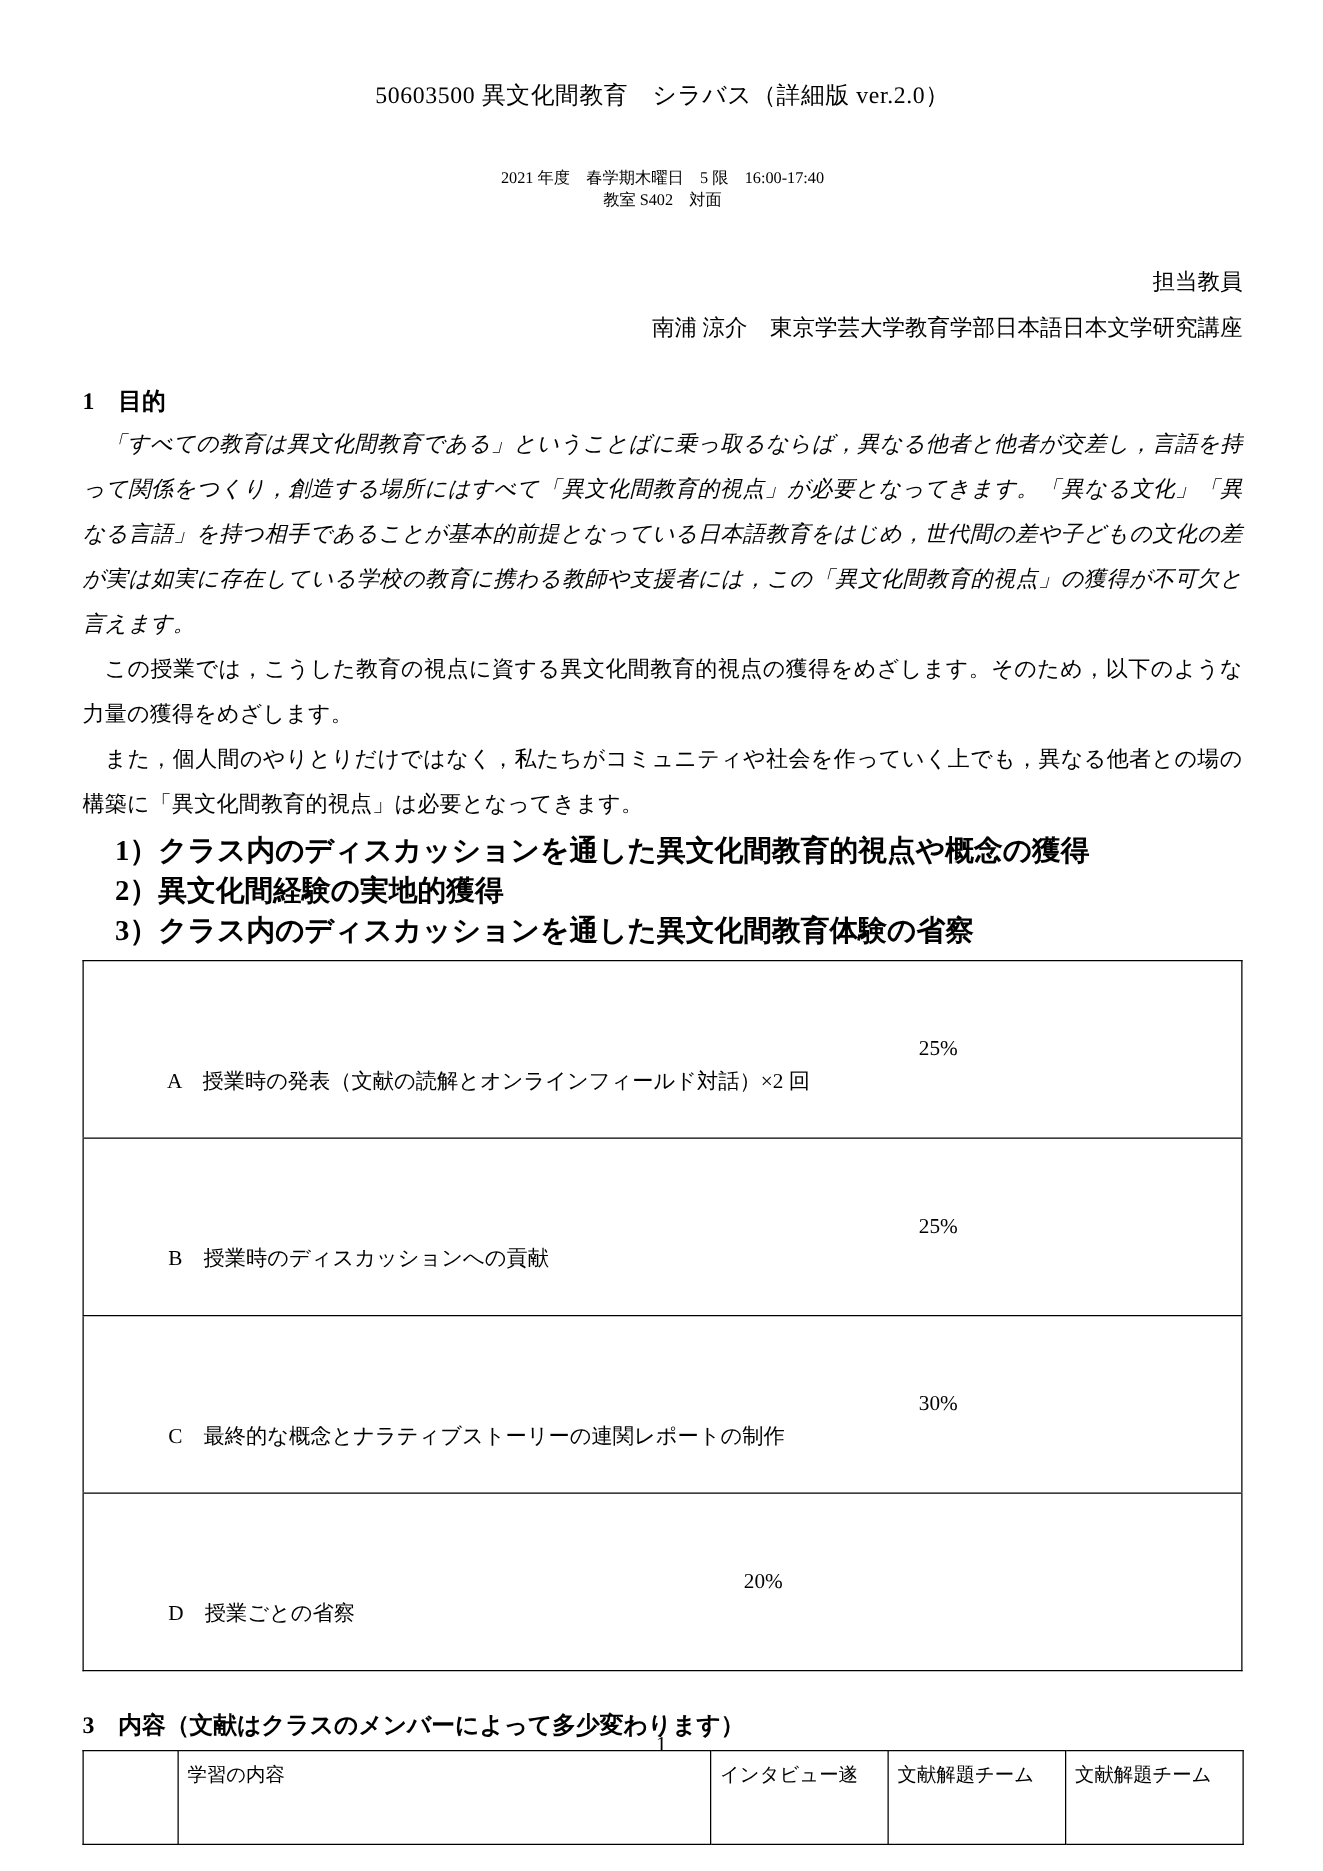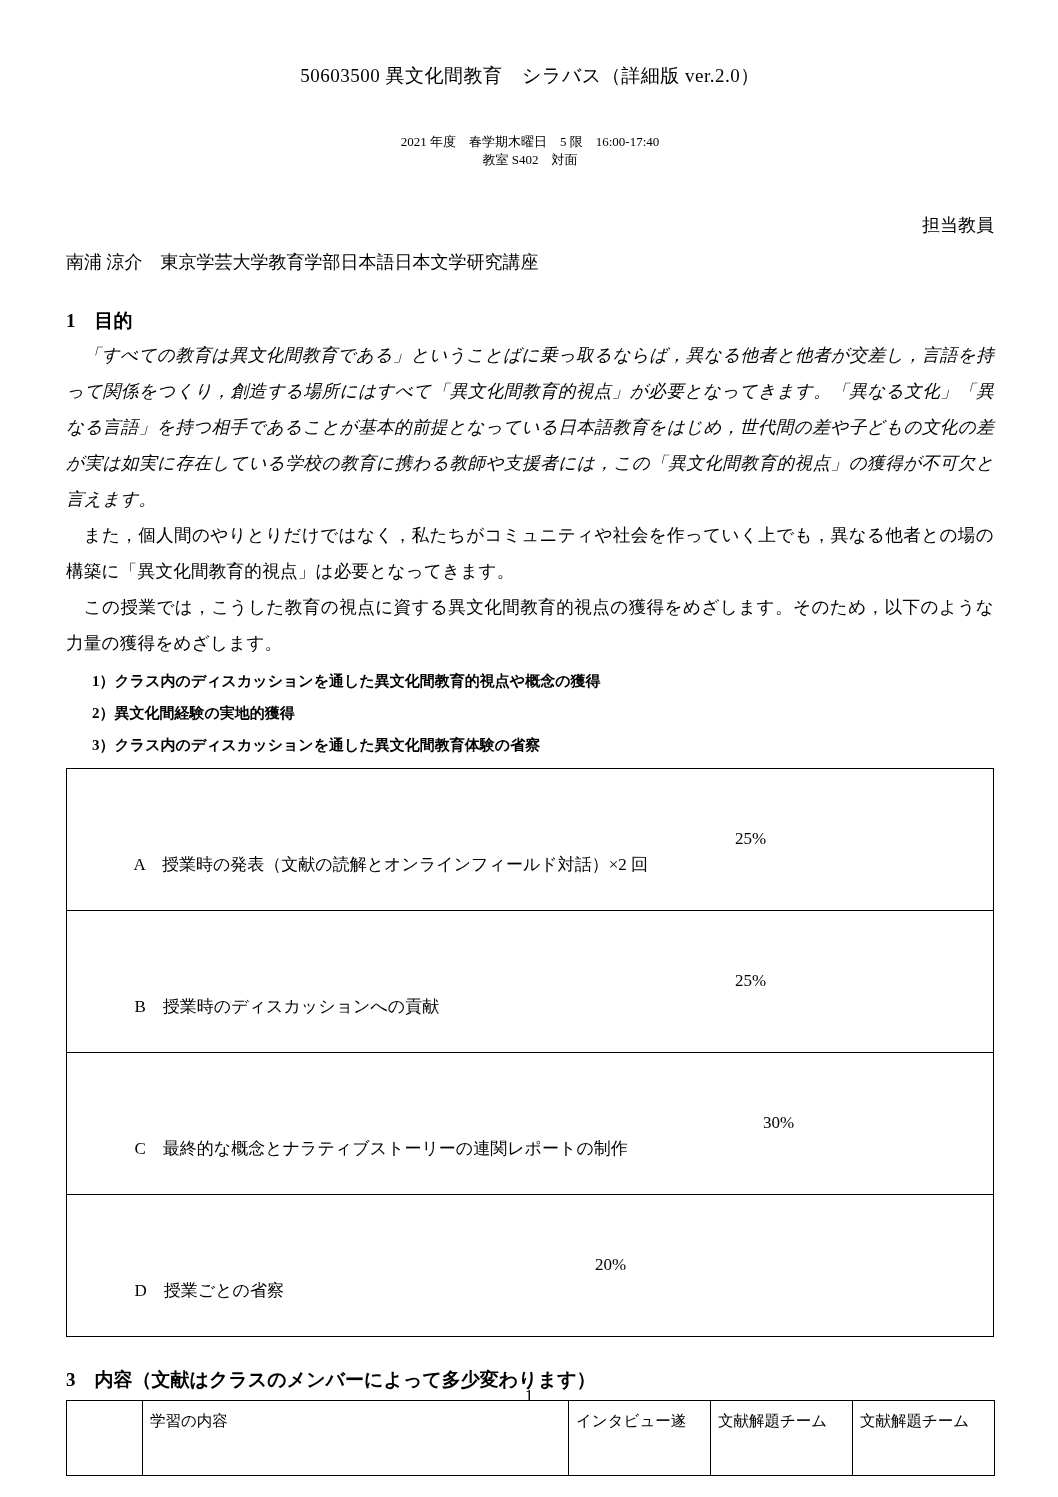--- a/index.html
+++ b/index.html
@@ -43,21 +43,21 @@
   }
   .meta-1 { margin-top: 44px; }
   .meta-2 { }
   .teacher-label {
     text-align: right;
     font-size: 18px;
     margin-top: 44px;
     white-space: pre;
   }
   .teacher-name {
-    text-align: left;
+    text-align: right;
     font-size: 18px;
     margin-top: 13px;
     white-space: pre;
   }
 
   
   .sec-heading {
     font-size: 19px;
     font-weight: bold;
     white-space: pre;
@@ -78,21 +78,21 @@
   }
   .para.first { margin-top: 3px; font-style: italic; }
 
   
   .goal-list {
     margin: 4px 0 0 0;
     padding: 0;
     list-style: none;
   }
   .goal-list li {
-    font-size: 15px;
+    font-size: 23px;
     font-weight: bold;
     line-height: 32px;
     padding-left: 26px;
     white-space: pre;
   }
 
   
   table {
     border-collapse: collapse;
     table-layout: fixed;
@@ -165,22 +165,22 @@
   <div class="content">
 
     <div class="doc-title">50603500 異文化間教育　シラバス（詳細版 ver.2.0）</div>
     <div class="meta-line meta-1">2021 年度　春学期木曜日　5 限　16:00-17:40</div>
     <div class="meta-line meta-2">教室 S402　対面</div>
     <div class="teacher-label">担当教員</div>
     <div class="teacher-name">南浦 涼介　東京学芸大学教育学部日本語日本文学研究講座</div>
 
     <div class="sec-heading sec-1">1　目的</div>
     <p class="para first">「すべての教育は異文化間教育である」ということばに乗っ取るならば，異なる他者と他者が交差し，言語を持って関係をつくり，創造する場所にはすべて「異文化間教育的視点」が必要となってきます。「異なる文化」「異なる言語」を持つ相手であることが基本的前提となっている日本語教育をはじめ，世代間の差や子どもの文化の差が実は如実に存在している学校の教育に携わる教師や支援者には，この「異文化間教育的視点」の獲得が不可欠と言えます。</p>
+    <p class="para">この授業では，こうした教育の視点に資する異文化間教育的視点の獲得をめざします。そのため，以下のような力量の獲得をめざします。</p>
     <p class="para">また，個人間のやりとりだけではなく，私たちがコミュニティや社会を作っていく上でも，異なる他者との場の構築に「異文化間教育的視点」は必要となってきます。</p>
-    <p class="para">この授業では，こうした教育の視点に資する異文化間教育的視点の獲得をめざします。そのため，以下のような力量の獲得をめざします。</p>
 
     <ul class="goal-list">
       <li>1）クラス内のディスカッションを通した異文化間教育的視点や概念の獲得</li>
       <li>2）異文化間経験の実地的獲得</li>
       <li>3）クラス内のディスカッションを通した異文化間教育体験の省察</li>
     </ul>
 
     <table class="eval-table">
       <tbody>
         <tr>
@@ -196,21 +196,21 @@
             <span class="eval-row-inner">
               <span class="eval-key">B　授業時のディスカッションへの貢献</span>
               <span class="eval-pct" style="left:660px">25%</span>
             </span>
           </td>
         </tr>
         <tr>
           <td>
             <span class="eval-row-inner">
               <span class="eval-key">C　最終的な概念とナラティブストーリーの連関レポートの制作</span>
-              <span class="eval-pct" style="left:688px">30%</span>
+              <span class="eval-pct" style="left:660px">30%</span>
             </span>
           </td>
         </tr>
         <tr>
           <td>
             <span class="eval-row-inner">
               <span class="eval-key">D　授業ごとの省察</span>
               <span class="eval-pct" style="left:520px">20%</span>
             </span>
           </td>

